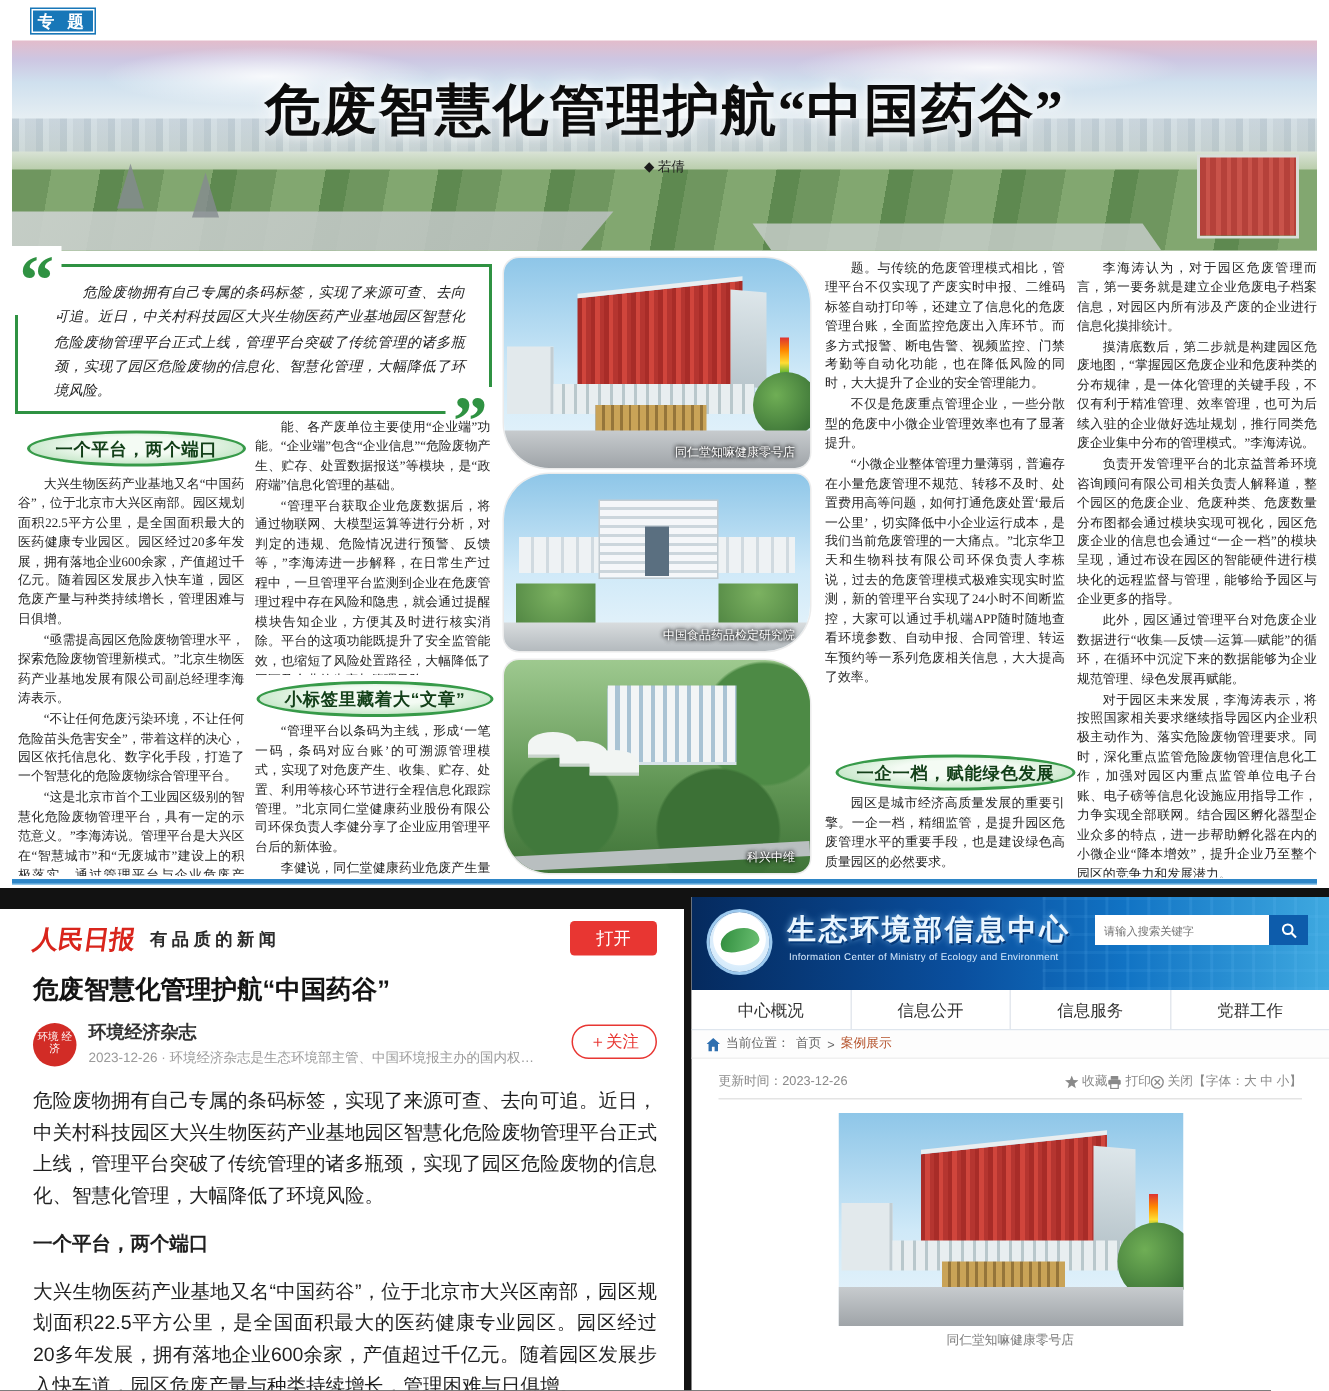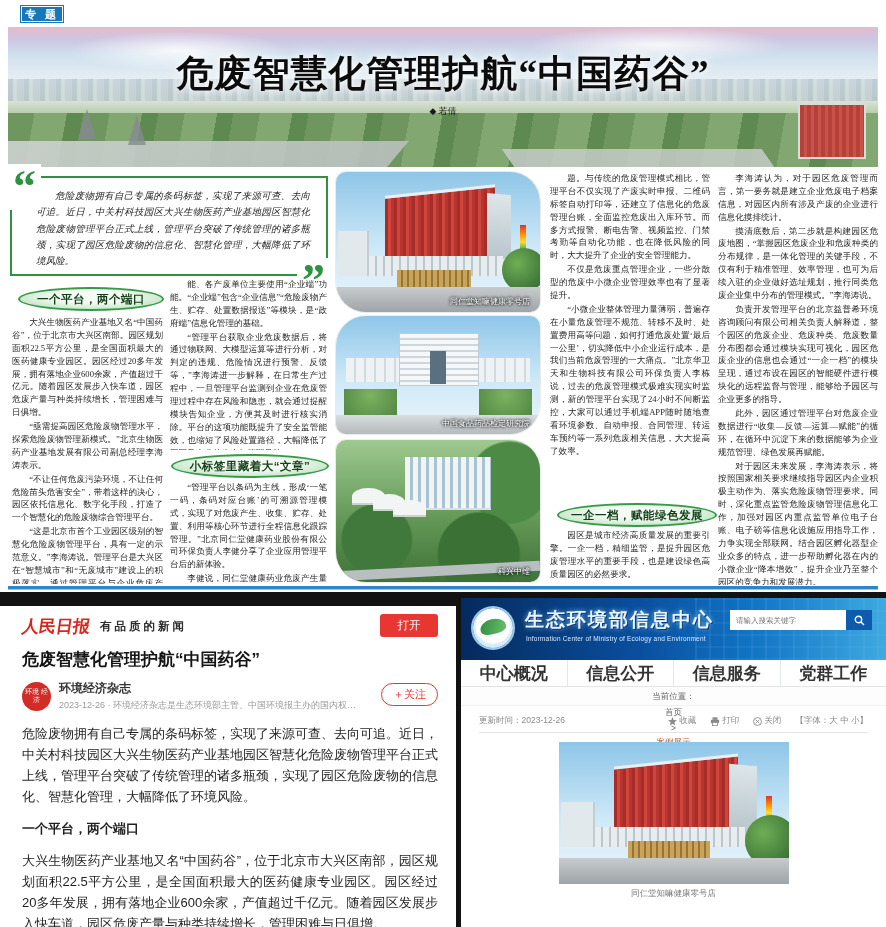--- a/index.html
+++ b/index.html
@@ -130,31 +130,31 @@
   .mee-logo::after{content:"";position:absolute;left:7px;top:11px;width:26px;height:15px;
         background:linear-gradient(115deg,#2e8b3c,#6cc173);border-radius:60% 60% 50% 50%/70% 70% 40% 40%;
         transform:rotate(-14deg);}
   .mee-name{position:absolute;left:64px;top:9px;font-size:19px;font-weight:900;color:#eaf6ff;letter-spacing:2px;
         text-shadow:1px 1px 0 #063a7a,0 0 5px #8cc6f2;}
   .mee-name-en{position:absolute;left:65px;top:37px;font-size:6.5px;color:#d6eaff;letter-spacing:.2px;}
   .mee-search{position:absolute;right:14px;top:12px;display:flex;padding-left:32px;}
   .mee-search input{width:104px;height:20px;border:none;font-size:7.5px;padding:0 6px;background:#fff;color:#333;outline:none;}
   .mee-search button{width:26px;height:20px;border:none;background:#0d5cab;display:flex;align-items:center;justify-content:center;cursor:pointer;}
   .mee-nav{height:26px;background:#fff;display:flex;align-items:stretch;border-bottom:1px solid #dfe6ee;}
-  .mee-nav .nav-item{flex:1;display:flex;align-items:center;justify-content:center;font-size:17px;font-weight:bold;
+  .mee-nav .nav-item{flex:1;display:flex;align-items:center;justify-content:center;font-size:11px;font-weight:normal;
         color:#333;cursor:pointer;border-left:1px solid #e4e8ee;}
   .mee-nav .nav-item:first-child{border-left:none;}
   .mee-crumb{height:18px;display:flex;align-items:center;gap:4px;padding:0 10px;font-size:8.5px;color:#666;
-        border-bottom:1px solid #f0f0f0;background:#fdfdfd;flex-direction:column;}
+        border-bottom:1px solid #f0f0f0;background:#fdfdfd;}
   .mee-crumb a{color:#666;text-decoration:none;cursor:pointer;}
   .mee-crumb .current{color:#b5532c;}
   .mee-article{padding:0 18px;}
   .mee-title{margin:9px 0 0;text-align:center;font-size:15px;font-weight:bold;color:#333;}
   .mee-meta{display:flex;justify-content:space-between;margin-top:9px;font-size:8.5px;color:#8a8a8a;}
-  .mee-meta .acts{display:flex;align-items:center;gap:14px;}
+  .mee-meta .acts{display:flex;align-items:center;gap:0;}
   .mee-meta .act{display:flex;align-items:center;gap:2px;cursor:pointer;color:#8a8a8a;}
   .mee-divider{border-top:1px solid #e4e4e4;margin-top:5px;}
   .mee-photo{position:relative;width:230px;height:142px;margin:9px auto 0;overflow:hidden;}
   .mee-caption{text-align:center;font-size:8.5px;color:#7a7a7a;margin-top:4px;}
   .icon-svg{display:block;}
 </style>
 </head>
 <body>
 
 <div class="page">

